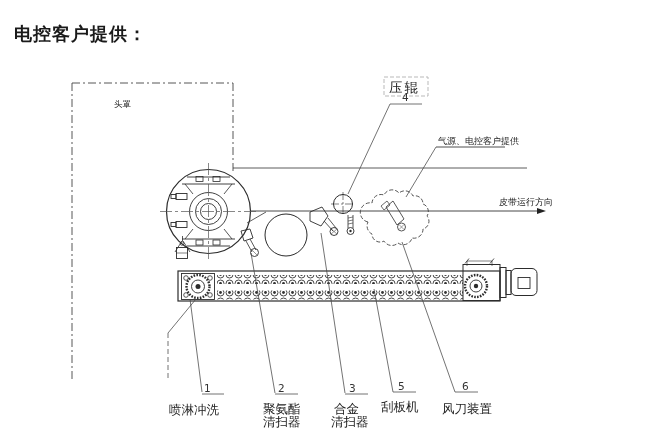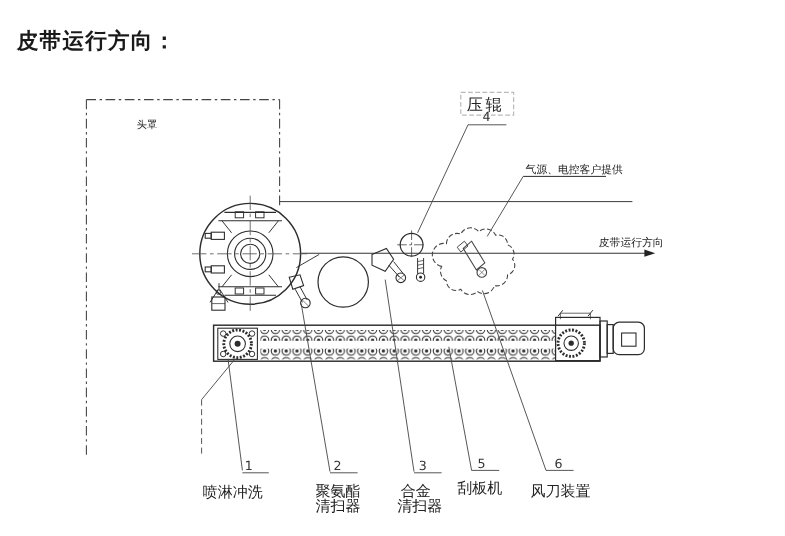--- a/index.html
+++ b/index.html
@@ -10,21 +10,21 @@
   svg{position:absolute;left:0;top:0;}
   svg text{font-family:"DejaVu Sans",sans-serif;fill:#222;}
   .num{font-size:10.5px;fill:#333;}
   .note{font-size:9px;}
   .redlbl{font-size:12.5px;}
 </style>
 </head>
 <body>
 
 <div class="page">
-  <div class="title">皮带运行方向：</div>
+  <div class="title">电控客户提供：</div>
 
   <svg width="654" height="447" viewBox="0 0 654 447">
 
     <defs>
       <pattern id="chain" width="9" height="9" patternUnits="userSpaceOnUse">
         <circle cx="4.5" cy="4.5" r="3.5" fill="none" stroke="#333" stroke-width="0.9"></circle>
         <circle cx="4.5" cy="4.5" r="1.4" fill="#333"></circle>
       </pattern>
     </defs>
 

